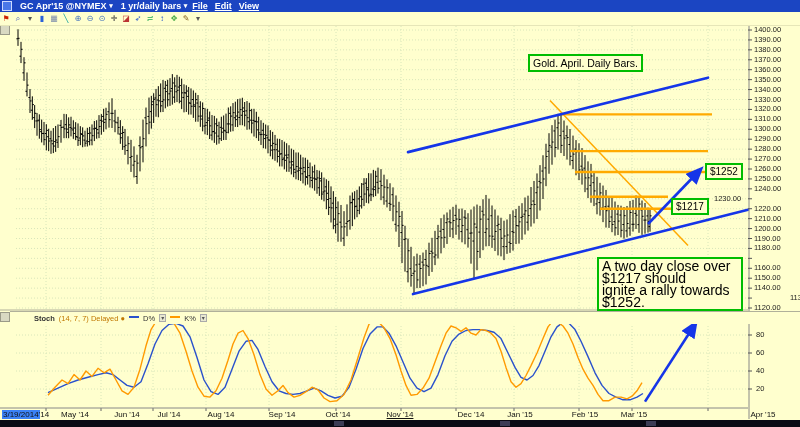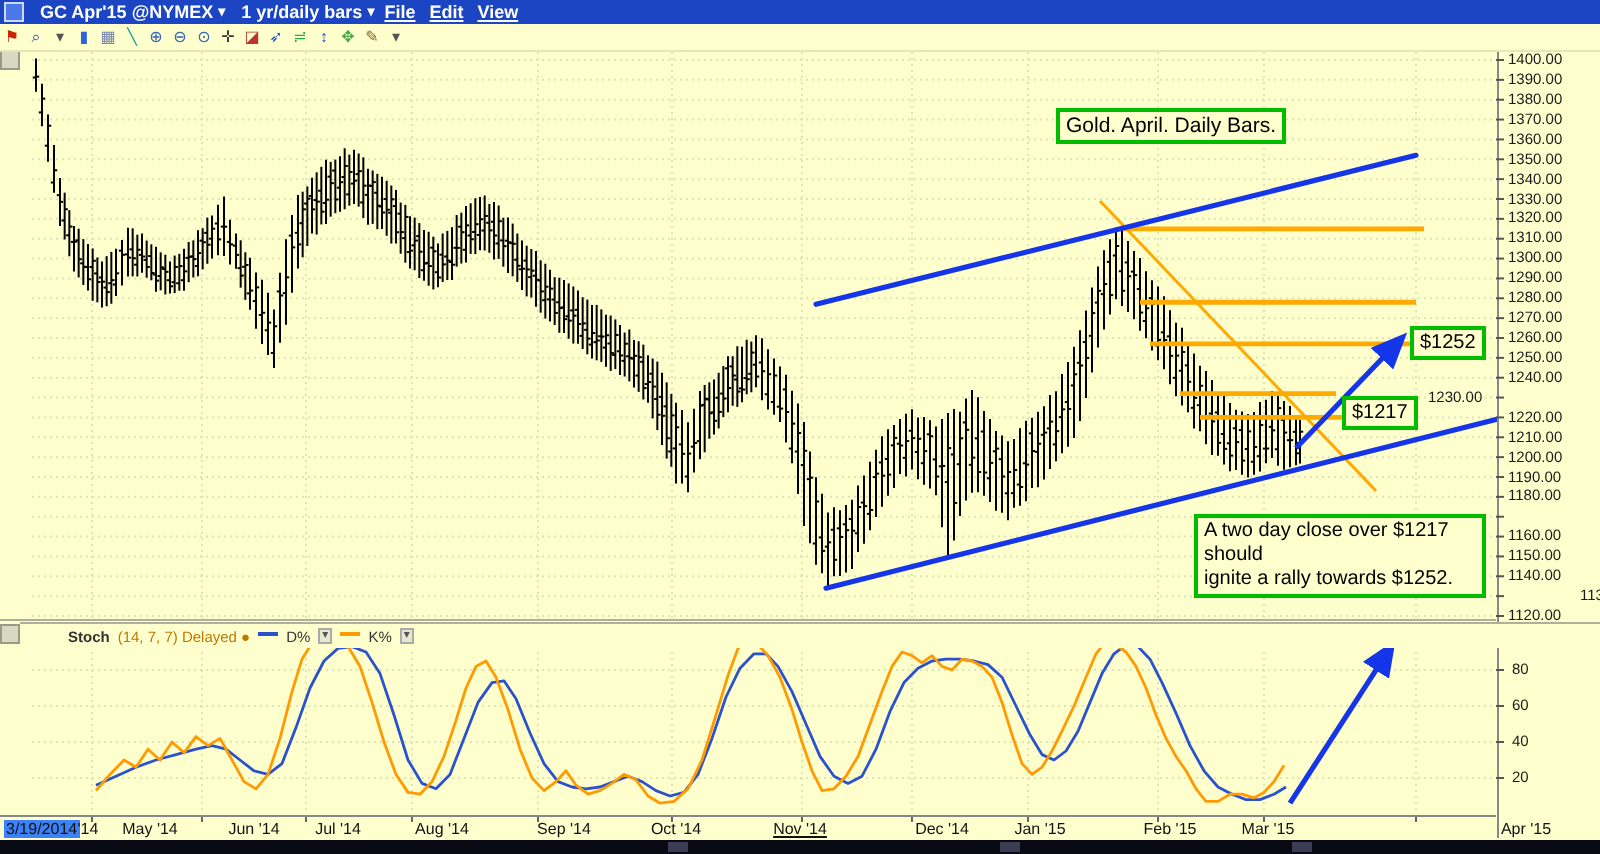--- a/index.html
+++ b/index.html
@@ -14,21 +14,21 @@
   .toolbar{position:absolute;left:0;top:12px;width:800px;height:13px;background:#ffffce;
     border-bottom:1px solid #e6e6b8;display:flex;align-items:center;z-index:30;}
   .ticon{width:12px;height:11px;font-size:8px;line-height:11px;text-align:center;cursor:default;}
   #chart-svg{position:absolute;left:0;top:0;z-index:1;}
   .panelbtn{position:absolute;width:8px;height:8px;background:#d9d9c2;border:1px solid #9a9a88;z-index:5;}
   .greenbox{position:absolute;border:2px solid #00bd00;background:#ffffce;color:#000;z-index:10;
     padding:1px 3px;white-space:nowrap;}
   .note{left:528px;top:54px;font-size:10.5px;}
   .lbl1252{left:705px;top:163px;font-size:10px;}
   .lbl1217{left:671px;top:198px;font-size:10px;}
-  .comment{left:597px;top:257px;font-size:10px;line-height:12px;white-space:normal;width:136px;}
+  .comment{left:597px;top:257px;font-size:14px;line-height:12px;white-space:normal;width:136px;}
   .stoch-head{position:absolute;left:10px;top:311px;width:790px;height:12px;background:#ffffce;
     border-top:1px solid #b0b09a;font-size:7.5px;display:flex;align-items:center;gap:4px;z-index:8;color:#333;}
   .stoch-title{font-weight:bold;color:#333;margin-left:24px;}
   .stoch-params{color:#c07800;}
   .dash{display:inline-block;width:10px;height:2px;position:relative;top:-1px;}
   .minicaret{font-size:6px;color:#555;background:#e8e8d0;border:1px solid #aaa;line-height:6px;padding:0 1px;}
   .axis-label{position:absolute;font-size:7.5px;color:#1a1a1a;line-height:8px;white-space:nowrap;z-index:6;}
   .xlab{position:absolute;font-size:8px;color:#111;transform:translateX(-50%);top:410px;z-index:6;white-space:nowrap;}
   .xlab.hl{background:#3b82f6;transform:none;padding:0 1px;}
   .scrollbar{position:absolute;left:0;top:420px;width:800px;height:7px;background:#0a0a14;z-index:30;}

